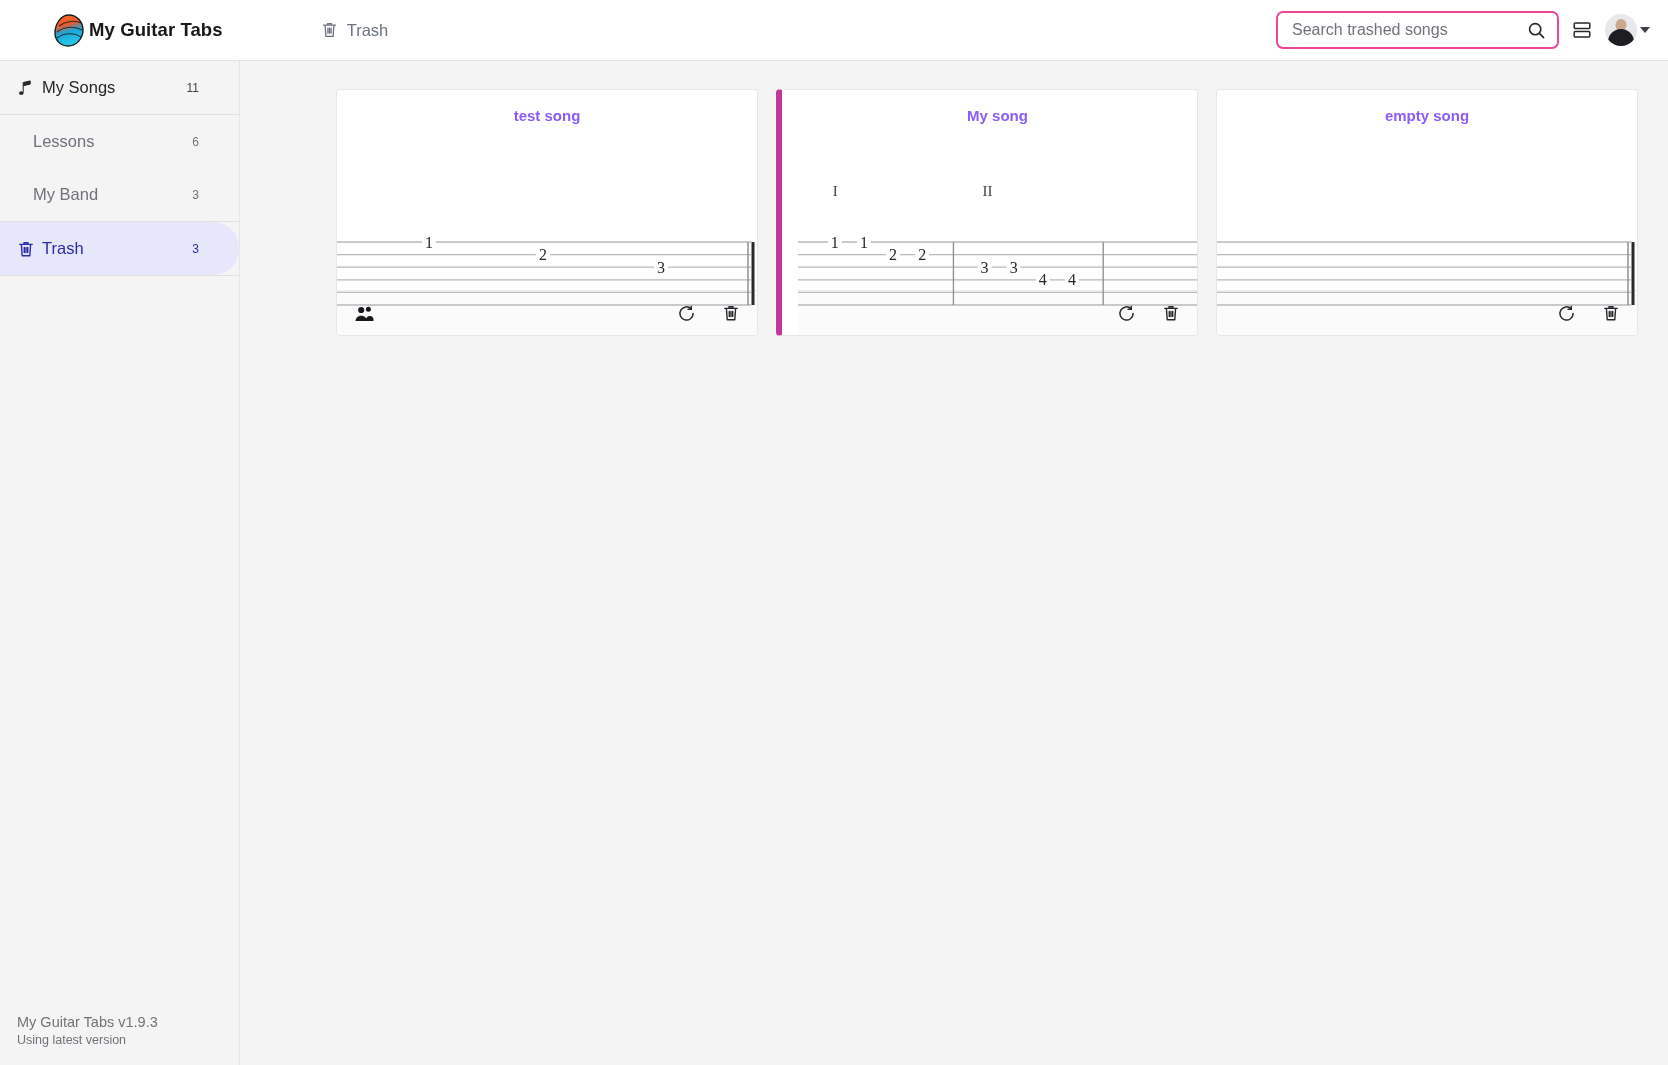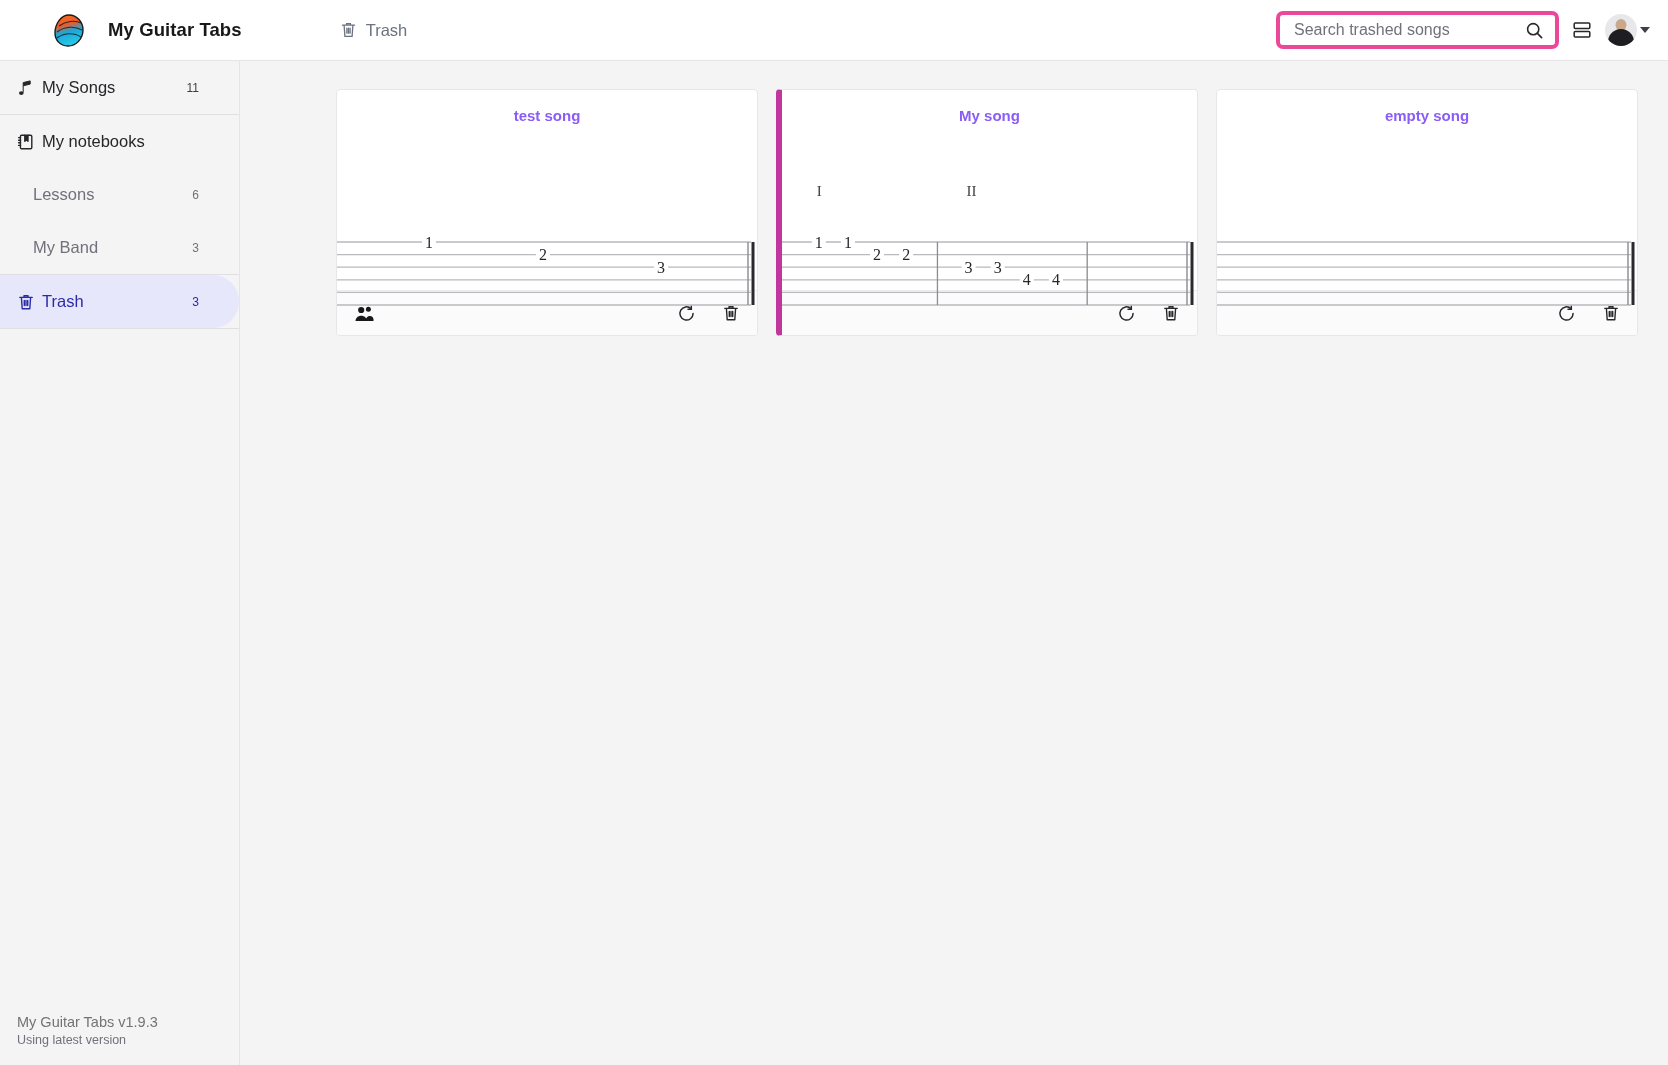--- a/index.html
+++ b/index.html
@@ -10,36 +10,36 @@
     overflow: hidden;
   }
 
   
   .header {
     position: absolute; top: 0; left: 0; width: 1668px; height: 61px;
     background: #ffffff;
     border-bottom: 1px solid #e5e5e7;
     display: flex; align-items: center;
   }
-  .brand { display: flex; align-items: center; gap: 24px; margin-left: 54px; }
+  .brand { display: flex; align-items: center; gap: 5px; margin-left: 54px; }
   .logo { width: 30px; height: 33px; position: relative; }
   .brand-name { font-size: 18.5px; font-weight: bold; color: #18181b; letter-spacing: 0.1px; }
 
   .header-crumb {
     display: flex; align-items: center; gap: 9px;
     margin-left: 98px; color: #6b7280; font-size: 16.5px;
   }
 
   .header-right {
     margin-left: auto; margin-right: 18px;
     display: flex; align-items: center; gap: 13px;
   }
   .search-box {
     width: 283px; height: 38px;
-    border: 4px solid #ec4899; border-radius: 7px;
+    border: 2px solid #ec4899; border-radius: 7px;
     background: #fff;
     display: flex; align-items: center; padding: 0 11px 0 14px;
   }
   .search-box input {
     flex: 1; border: none; outline: none; background: transparent;
     font-family: "Liberation Sans", sans-serif; font-size: 16px; color: #3f3f46;
   }
   .search-box input::placeholder { color: #71717a; }
   .icon-btn { display: flex; align-items: center; justify-content: center; cursor: pointer; }
   .avatar-wrap { display: flex; align-items: center; gap: 3px; cursor: pointer; }
@@ -181,31 +181,20 @@
             <svg width="17" height="18" viewBox="0 0 17 18">
               <path d="M6.2 13.6V3.6l7-1.7v3.2l-7 1.7" fill="#27272a" stroke="#27272a" stroke-width="1"></path>
               <ellipse cx="4.3" cy="14.1" rx="2.3" ry="1.9" fill="#27272a"></ellipse>
             </svg>
           </span>
           <span class="s-label">My Songs</span>
           <span class="s-count">11</span>
         </div>
       </div>
       <div class="side-group">
-        <div class="side-item">
-          <span class="s-ico">
-            <svg width="18" height="18" viewBox="0 0 18 18" fill="none" stroke="#27272a" stroke-width="1.4" stroke-linecap="round" stroke-linejoin="round">
-              <rect x="3.4" y="2.2" width="11.4" height="13.6" rx="1.2"></rect>
-              <path d="M11 2.2v6l-1.6-1.3L7.8 8.2v-6" fill="#27272a"></path>
-              <path d="M1.6 4.6h2M1.6 7.2h2M1.6 9.8h2M1.6 12.4h2"></path>
-            </svg>
-          </span>
-          <span class="s-label">My notebooks</span>
-          <span class="s-count"></span>
-        </div>
         <div class="side-item sub">
           <span class="s-label">Lessons</span>
           <span class="s-count">6</span>
         </div>
         <div class="side-item sub">
           <span class="s-label">My Band</span>
           <span class="s-count">3</span>
         </div>
       </div>
       <div class="side-group">
@@ -269,21 +258,21 @@
             </span>
             <span class="icon-btn">
               <svg width="18" height="18" viewBox="0 0 18 18" fill="none" stroke="#27272a" stroke-width="1.4" stroke-linecap="round" stroke-linejoin="round">
                 <path d="M2.8 4.4h12.4M7 4.4V2.7h4v1.7M4.4 4.4l.8 11.4h7.6l.8-11.4"></path>
                 <path d="M7.3 7.4v5.2M9 7.4v5.2M10.7 7.4v5.2"></path>
               </svg>
             </span>
           </span>
         </div>
       </div>
-      <div class="card accent" style="border-left-color: rgb(192, 54, 156);">
+      <div class="card accent" style="border-left-color: rgb(192, 54, 156); padding-left: 16px;">
         <div class="card-title">My song</div>
         <div class="tab-area">
           <div class="staff" style="top:0;left:0;">
             <svg class="svgfill" width="416" height="185" viewBox="0 0 416 185">
               <text x="34.8" y="72" font-family="Liberation Serif, serif" font-size="15" fill="#3f3f46">I</text>
               <text x="184.56" y="72" font-family="Liberation Serif, serif" font-size="15" fill="#3f3f46">II</text>
               <line x1="0" y1="118" x2="408" y2="118" stroke="#b9b9be" stroke-width="1.3"></line>
               <line x1="0" y1="130.6" x2="408" y2="130.6" stroke="#b9b9be" stroke-width="1.3"></line>
               <line x1="0" y1="143.2" x2="408" y2="143.2" stroke="#b9b9be" stroke-width="1.3"></line>
               <line x1="0" y1="155.8" x2="408" y2="155.8" stroke="#b9b9be" stroke-width="1.3"></line>

